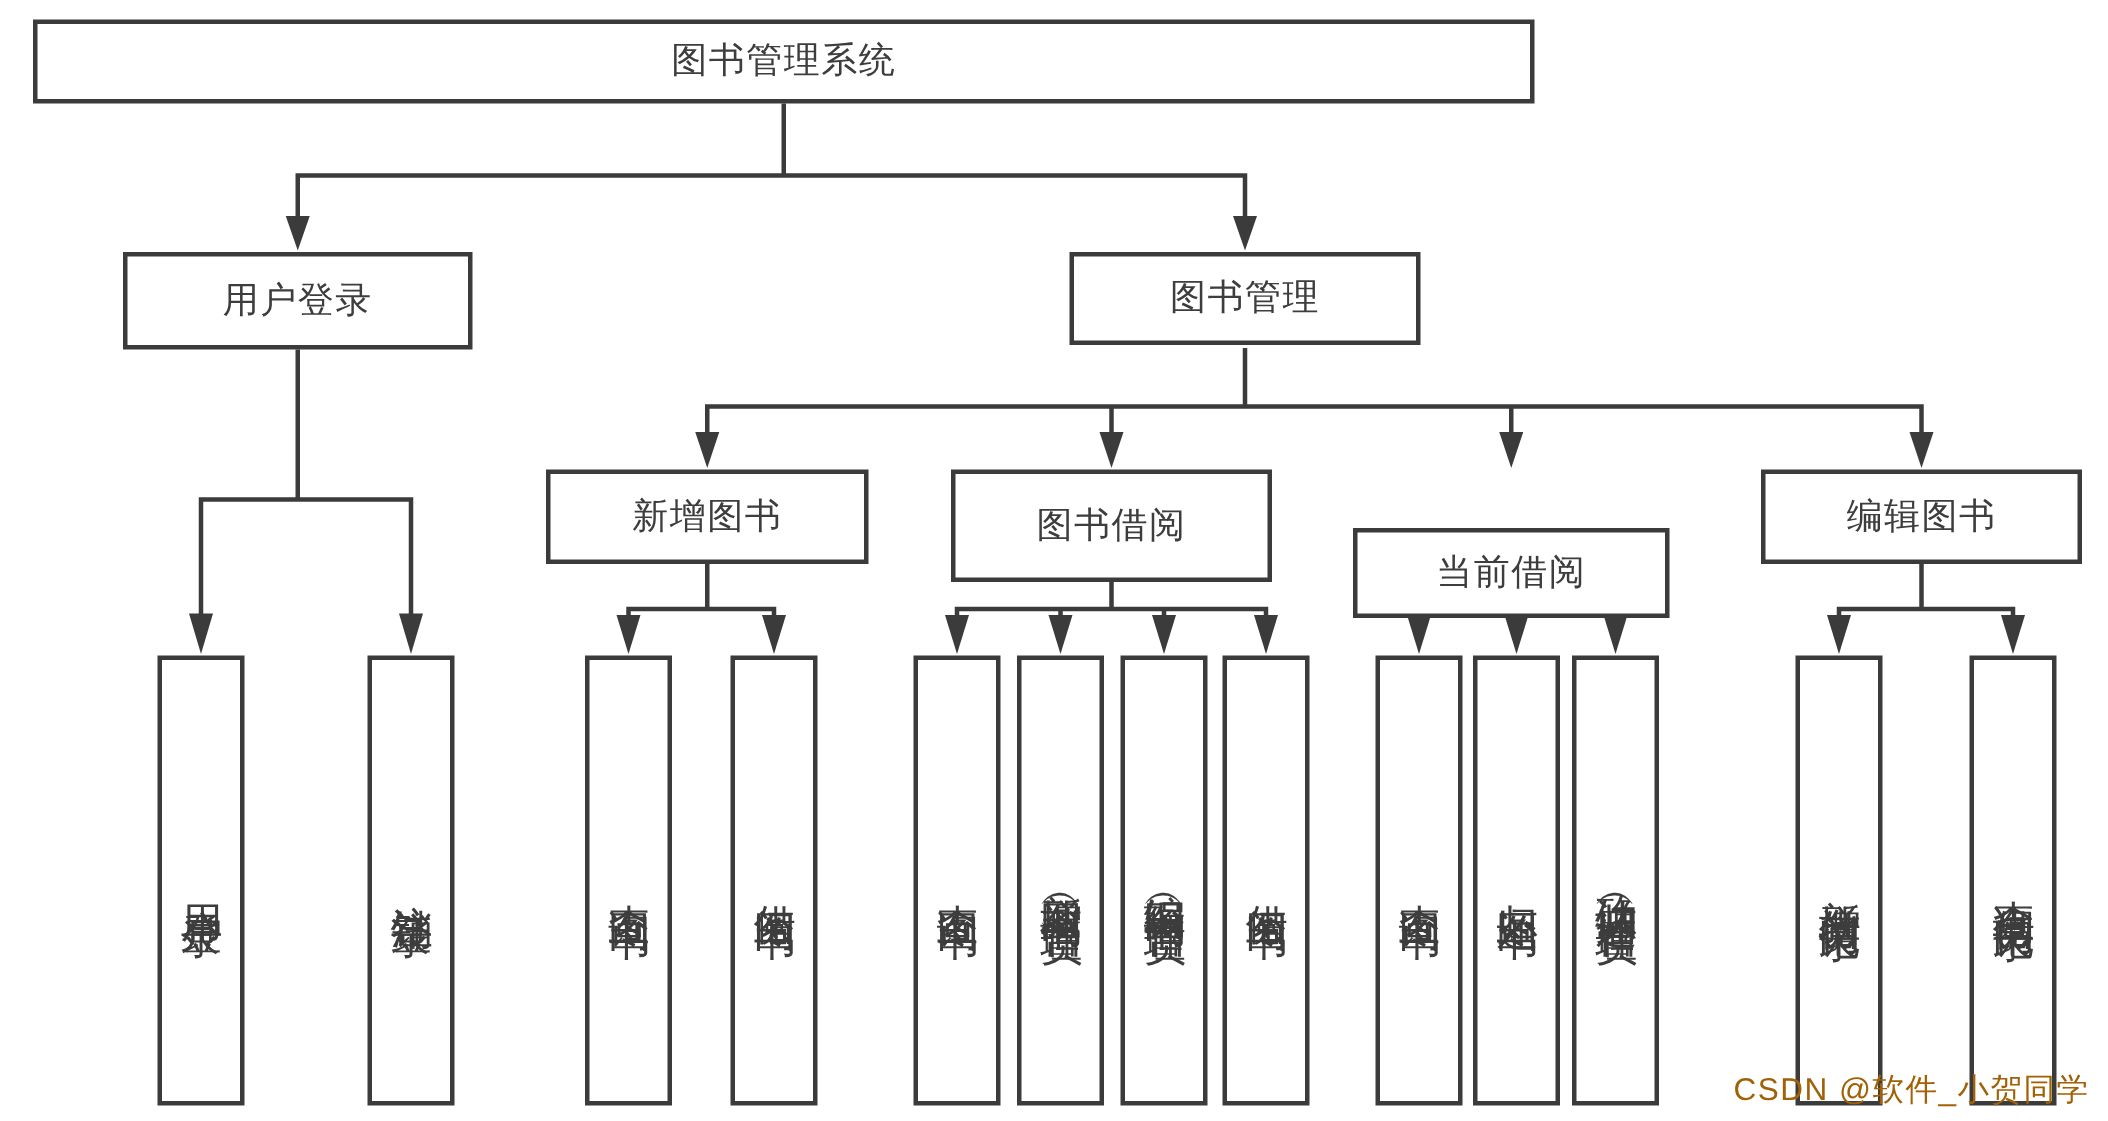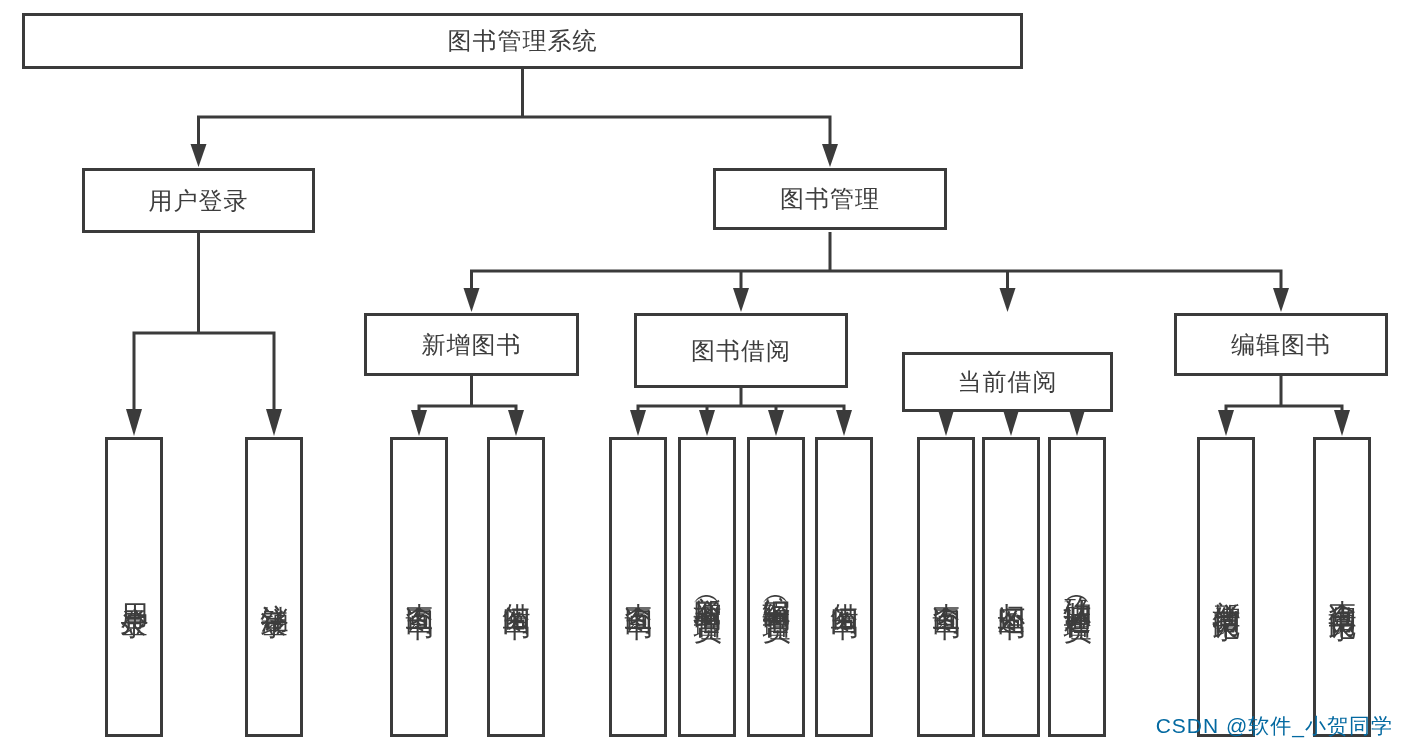--- a/index.html
+++ b/index.html
@@ -49,21 +49,21 @@
     font-size: 28px;
     writing-mode: vertical-lr;
     text-orientation: mixed;
     letter-spacing: 3px;
   }
   .watermark {
     position: absolute;
     top: 712px;
     right: 12px;
     font-size: 21px;
-    color: #0369a1;
+    color: #a16207;
     letter-spacing: 1px;
     white-space: nowrap;
   }
 </style>
 </head>
 <body>
 
 <div id="canvas">
 
   <svg id="connectors" width="1405" height="747" viewBox="0 0 1405 747">

